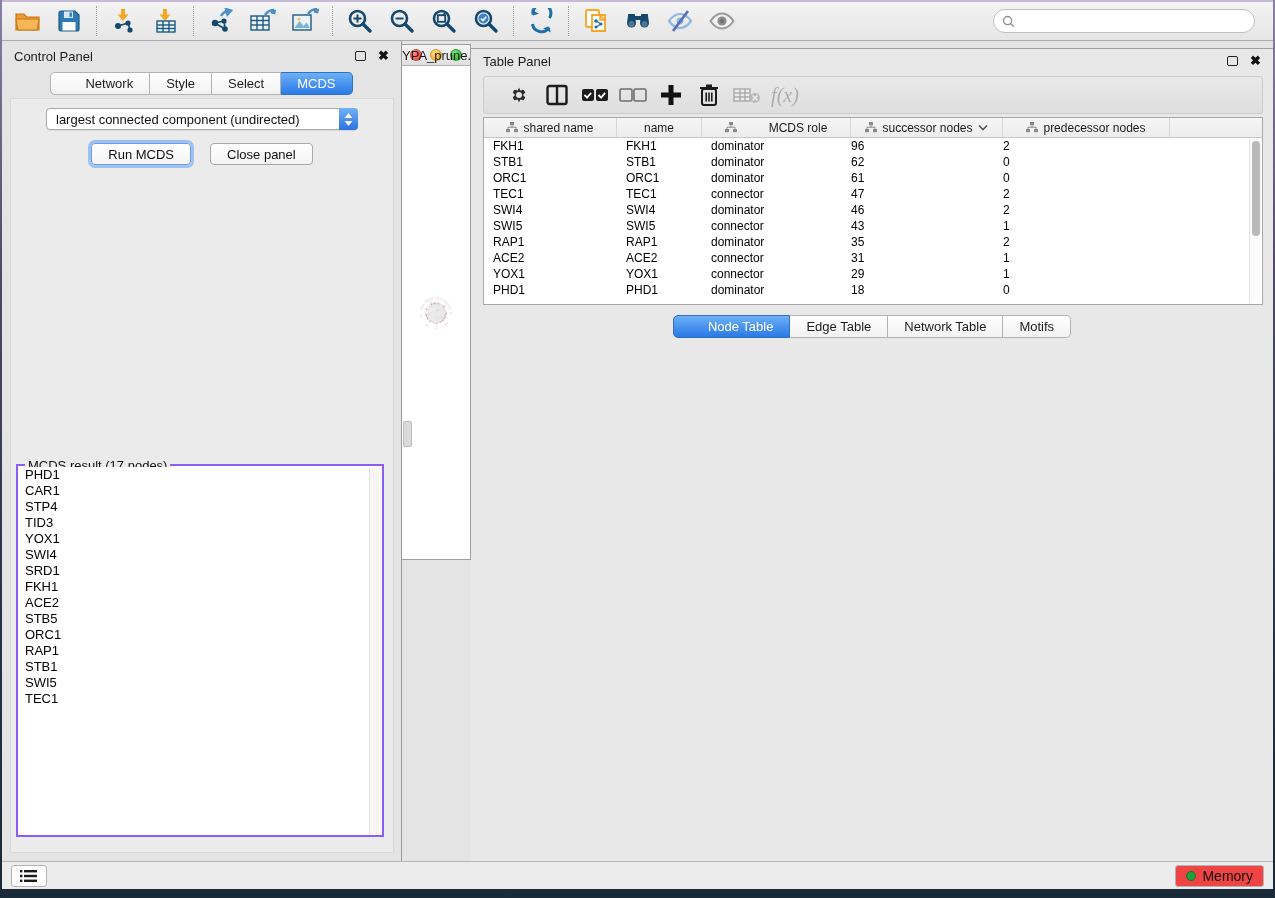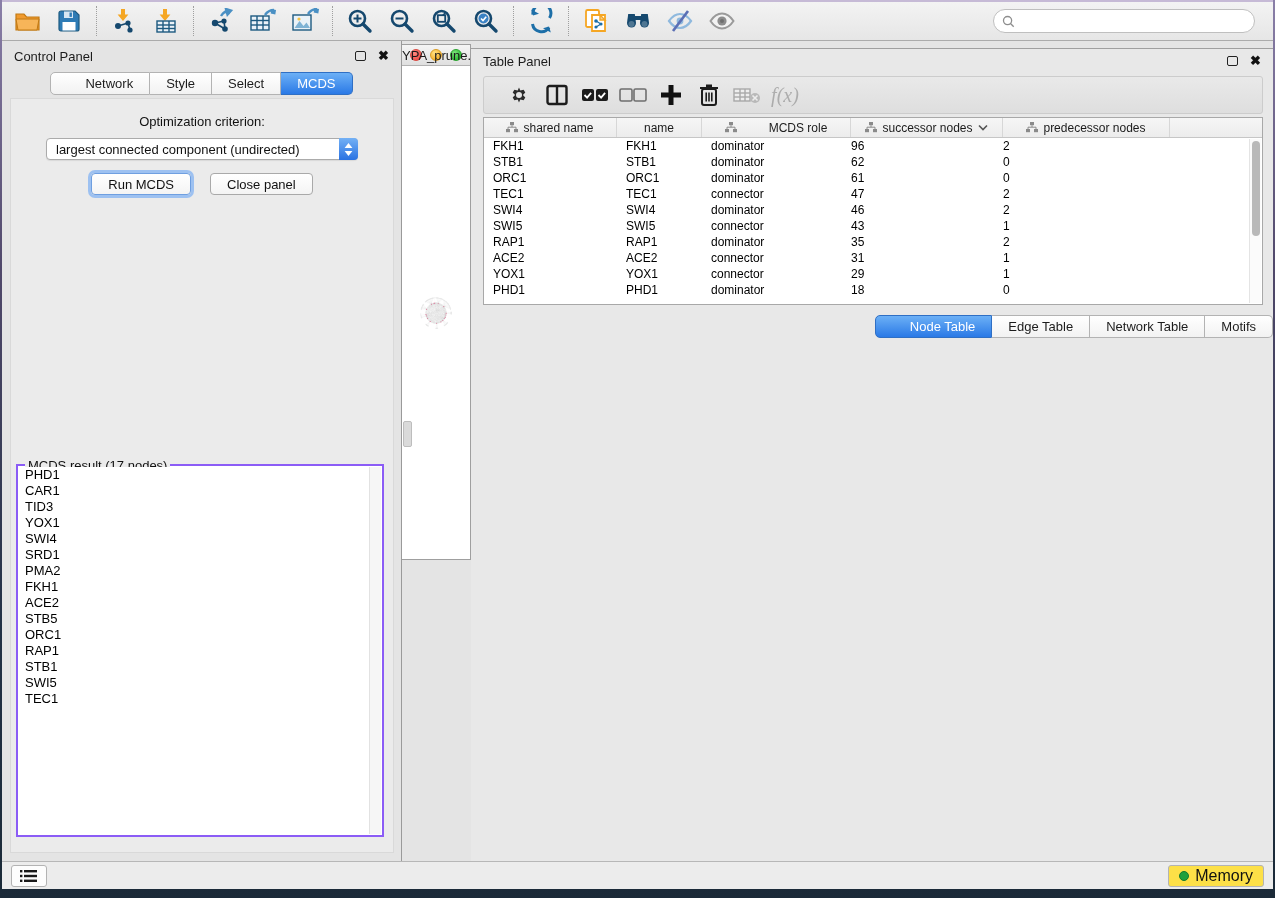--- a/index.html
+++ b/index.html
@@ -74,26 +74,26 @@
   .fx { font-family:"Liberation Serif",serif; font-style:italic; font-size:20px; color:#555; }
 
   .tablewrap { position:absolute; left:12px; right:10px; top:68px; height:188px; background:#ffffff; border:1px solid #a8a8a8; overflow:hidden; }
   .thead { display:flex; height:20px; background:linear-gradient(180deg,#f6f6f6,#ececec); border-bottom:1px solid #c6c6c6; }
   .th { display:flex; align-items:center; justify-content:center; gap:5px; font-size:12px; color:#1b1b1b; border-right:1px solid #d7d7d7; }
   .trow { display:flex; height:16px; align-items:center; }
   .td { font-size:12px; color:#000; padding-left:9px; white-space:nowrap; overflow:hidden; }
   .td.num { text-align:left; padding-left:0; }
   .tscroll { position:absolute; top:21px; bottom:1px; right:1px; width:12px; background:#fbfbfb; border-left:1px solid #e4e4e4; }
   .tscroll .thumb { position:absolute; top:2px; left:1.5px; width:8px; height:95px; background:#b9b9b9; border-radius:5px; }
-  .tp-tabs { position:absolute; left:0; right:0; top:266px; display:flex; justify-content:flex-end; }
+  .tp-tabs { position:absolute; left:0; right:0; top:266px; display:flex; justify-content:center; }
 
   
   .statusbar { position:absolute; left:0; right:0; bottom:0; height:28px; background:#ececec; border-top:1px solid #b7b7b7; display:flex; align-items:center; padding:0 9px; }
   .sb-left { width:36px; height:22px; border:1px solid #b3b3b3; border-radius:3px; background:#fdfdfd; display:flex; align-items:center; justify-content:center; }
-  .memory-btn { margin-left:auto; height:22px; background:#fde047; border:1px solid #b3b3b3; border-radius:3px; display:flex; align-items:center; gap:6px; padding:0 10px; font-size:16px; color:#111;justify-content:center; }
+  .memory-btn { margin-left:auto; height:22px; background:#ef4444; border:1px solid #b3b3b3; border-radius:3px; display:flex; align-items:center; gap:6px; padding:0 10px; font-size:14px; color:#111;justify-content:center; }
   .memdot { width:10px; height:10px; border-radius:50%; background:#1fa03c; border:1px solid #157a2c; }
 </style>
 </head>
 <body>
 
 <div class="app">
 
   <div class="toolbar">
     <div id="toolbarGroups" style="display:flex;align-items:center;">
         <div class="tgroup">
@@ -276,21 +276,20 @@
         <span class="float-btn"></span>
         <span class="close-btn">✖</span>
       </div>
       <div class="seg cp-tabs" id="cpTabs">
           <div class="tab">Network</div>
           <div class="tab">Style</div>
           <div class="tab">Select</div>
           <div class="tab active">MCDS</div>
         </div>
       <div class="cp-content">
-        <div class="opt-label">Optimization criterion:</div>
         <div class="select-row">
           <div class="mac-select">
             <span class="val">largest connected component (undirected)</span>
             <span class="stepper">
               <svg width="9" height="6" viewBox="0 0 9 6">
                   <path d="M4.5 0L8.4 5H.6z" fill="#ffffff"></path>
                 </svg>
               <svg width="9" height="6" viewBox="0 0 9 6">
                   <path d="M4.5 6L.6 1h7.8z" fill="#ffffff"></path>
                 </svg>
@@ -299,25 +298,25 @@
         </div>
         <div class="btn-row">
           <button class="mac-btn focused">Run MCDS</button>
           <button class="mac-btn">Close panel</button>
         </div>
         <div class="result-box">
           <span class="result-legend">MCDS result (17 nodes)</span>
           <div class="result-list" id="resultList">
               <div class="item">PHD1</div>
               <div class="item">CAR1</div>
+              <div class="item">STP4</div>
               <div class="item">TID3</div>
               <div class="item">YOX1</div>
               <div class="item">SWI4</div>
               <div class="item">SRD1</div>
-              <div class="item">PMA2</div>
               <div class="item">FKH1</div>
               <div class="item">ACE2</div>
               <div class="item">STB5</div>
               <div class="item">ORC1</div>
               <div class="item">RAP1</div>
               <div class="item">STB1</div>
               <div class="item">SWI5</div>
               <div class="item">TEC1</div>
             </div>
           <div class="result-scroll"></div>

